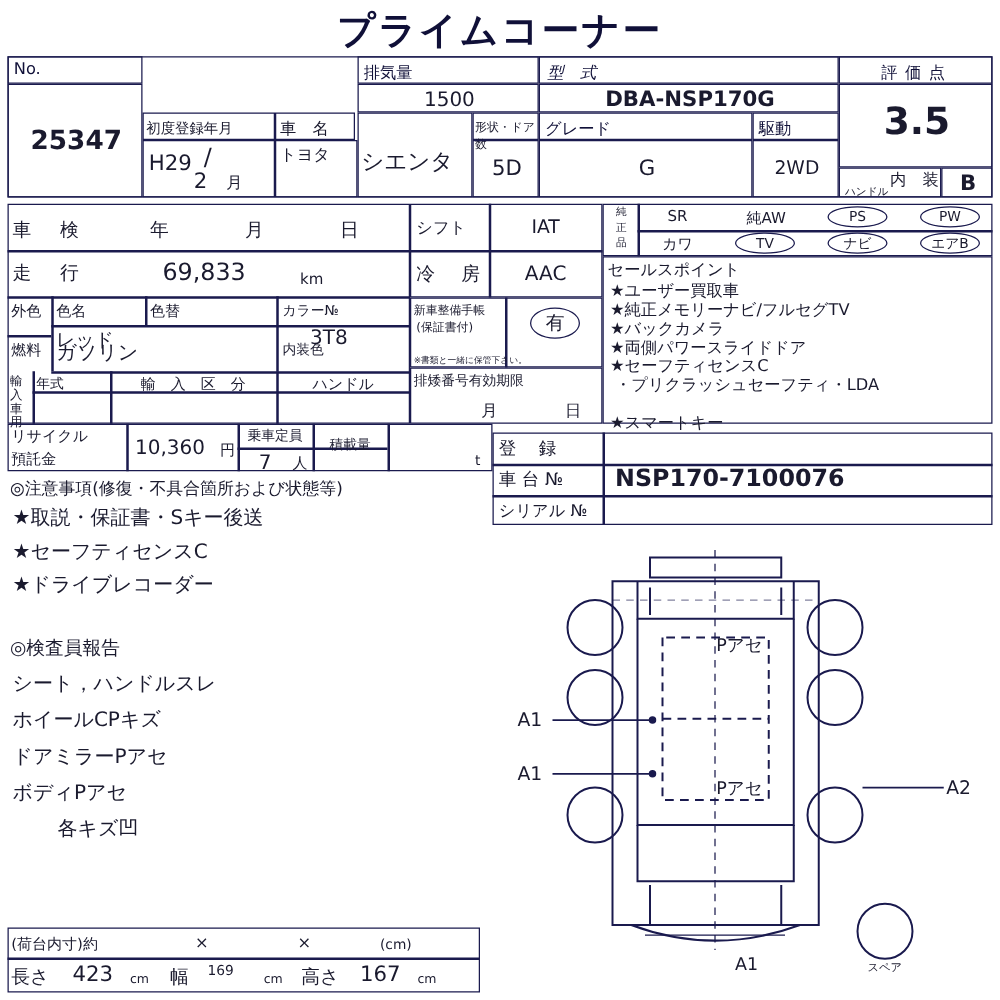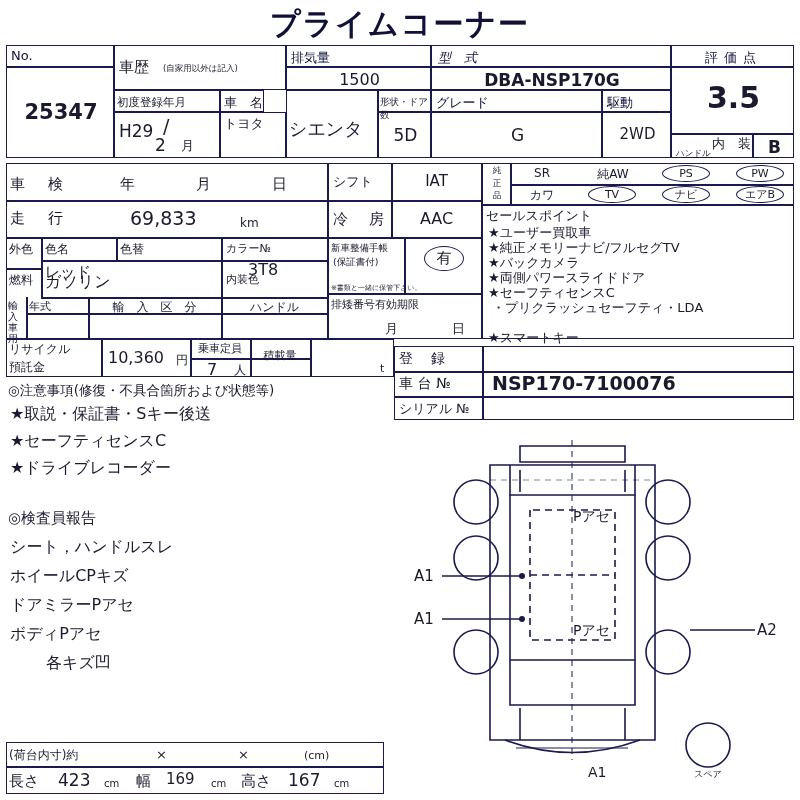--- a/index.html
+++ b/index.html
@@ -40,24 +40,20 @@
 
   <div class="bx" style="left:6px;top:45px;width:788px;height:113px;"></div>
 
   <div class="bx" style="left:6px;top:45px;width:108px;height:22px;">
     <div class="abs lft lbl" style="left:4px;top:2px;">No.</div>
   </div>
   <div class="bx" style="left:6px;top:67px;width:108px;height:91px;">
     <div class="abs ctr big" style="left:0px;top:32px;width:108px;">25347</div>
   </div>
 
-  <div class="bx" style="left:114px;top:45px;width:172px;height:45px;">
-    <div class="abs lft" style="left:4px;top:12px;font-size:15px;">車歴</div>
-    <div class="abs lft xs" style="left:48px;top:17px;">(自家用以外は記入)</div>
-  </div>
 
   <div class="bx" style="left:286px;top:45px;width:145px;height:22px;">
     <div class="abs lft lbl" style="left:4px;top:3px;">排気量</div>
   </div>
   <div class="bx" style="left:286px;top:67px;width:145px;height:23px;">
     <div class="abs ctr mid" style="left:0;top:2px;width:145px;">1500</div>
   </div>
 
   <div class="bx" style="left:431px;top:45px;width:240px;height:22px;">
     <div class="abs lft lbl" style="left:6px;top:3px;font-style:italic;">型　式</div>
@@ -84,21 +80,21 @@
   <div class="bx" style="left:114px;top:90px;width:106px;height:22px;">
     <div class="abs lft sm" style="left:2px;top:4px;font-size:11.5px;">初度登録年月</div>
   </div>
   <div class="bx" style="left:114px;top:112px;width:106px;height:46px;">
     <div class="abs lft" style="left:4px;top:8px;font-size:17px;">H29</div>
     <div class="abs lft" style="left:48px;top:2px;font-size:19px;">/</div>
     <div class="abs lft" style="left:40px;top:22px;font-size:17px;">2</div>
     <div class="abs lft" style="left:66px;top:24px;font-size:13px;">月</div>
   </div>
 
-  <div class="bx" style="left:220px;top:90px;width:44px;height:22px;">
+  <div class="bx" style="left:220px;top:90px;width:64px;height:22px;">
     <div class="abs lft" style="left:3px;top:3px;font-size:13px;">車　名</div>
   </div>
   <div class="bx" style="left:220px;top:112px;width:66px;height:46px;">
     <div class="abs lft" style="left:3px;top:2px;font-size:13px;">トヨタ</div>
   </div>
   <div class="bx" style="left:286px;top:90px;width:92px;height:68px;">
     <div class="abs lft" style="left:2px;top:26px;font-size:18px;">シエンタ</div>
   </div>
 
   <div class="bx" style="left:378px;top:90px;width:53px;height:22px;">
@@ -300,19 +296,19 @@
   <div class="hline" style="left:6px;top:766px;width:378px;"></div>
   <div class="abs lft" style="left:9px;top:747px;font-size:12px;">(荷台内寸)約</div>
   <div class="abs lft" style="left:156px;top:747px;font-size:13px;">×</div>
   <div class="abs lft" style="left:238px;top:747px;font-size:13px;">×</div>
   <div class="abs lft" style="left:304px;top:749px;font-size:11px;">(cm)</div>
 
   <div class="abs lft" style="left:9px;top:772px;font-size:15px;">長さ</div>
   <div class="abs lft" style="left:58px;top:770px;font-size:17px;">423</div>
   <div class="abs lft" style="left:104px;top:778px;font-size:10px;">cm</div>
   <div class="abs lft" style="left:136px;top:772px;font-size:15px;">幅</div>
-  <div class="abs lft" style="left:166px;top:770px;font-size:15px;">169</div>
+  <div class="abs lft" style="left:166px;top:770px;font-size:11px;">169</div>
   <div class="abs lft" style="left:211px;top:778px;font-size:10px;">cm</div>
   <div class="abs lft" style="left:241px;top:772px;font-size:15px;">高さ</div>
   <div class="abs lft" style="left:288px;top:770px;font-size:17px;">167</div>
   <div class="abs lft" style="left:334px;top:778px;font-size:10px;">cm</div>
 
 </div>
 
 </body></html>

